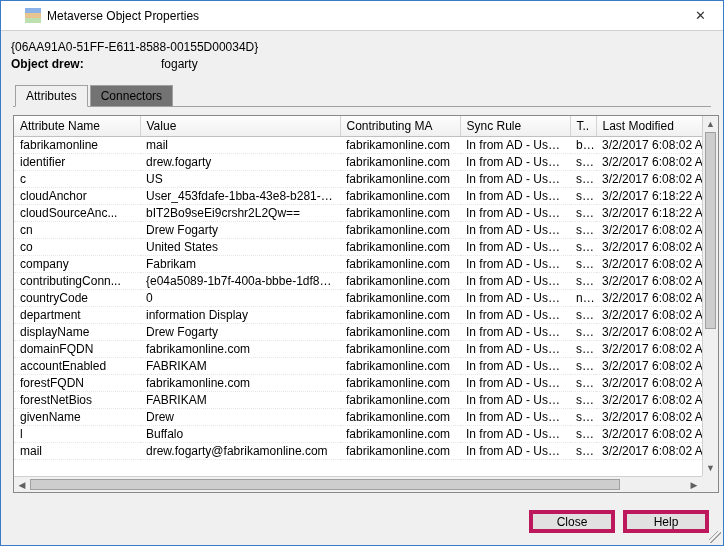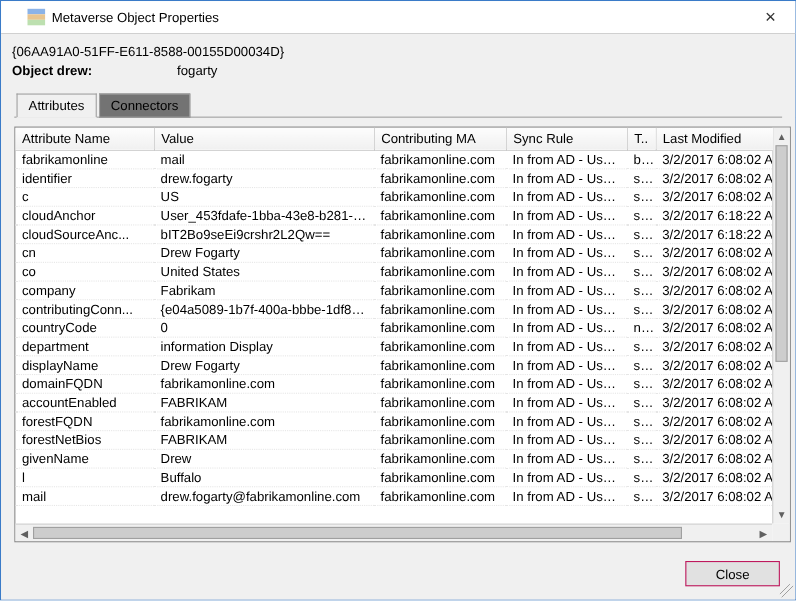--- a/index.html
+++ b/index.html
@@ -137,21 +137,21 @@
 
   .button-row {
     padding: 10px 14px 12px 0;
     display:flex; justify-content:flex-end; gap:8px;
     background:#f0f0f0;
     border-top:1px solid transparent;
   }
   .btn {
     min-width:86px; height:23px;
     background:#e1e1e1;
-    border:1px solid #be185d;
+    border:4px solid #be185d;
     cursor:pointer;
     font-size:12px;
   }
 
   .resize-grip {
     position:absolute; right:2px; bottom:2px;
     width:12px; height:12px;
     background:
       linear-gradient(135deg, transparent 0 6px, #a0a0a0 6px 7px, transparent 7px 9px, #a0a0a0 9px 10px, transparent 10px 12px);
     pointer-events:none;
@@ -382,16 +382,17 @@
           </div>
           <div class="arrow">▶</div>
         </div>
         <div class="corner"></div>
       </div>
     </div>
   </div>
 
   <div class="button-row">
     <button class="btn">Close</button>
+    <button class="btn">Help</button>
   </div>
 
   <div class="resize-grip"></div>
 </div>
 
 </body></html>

